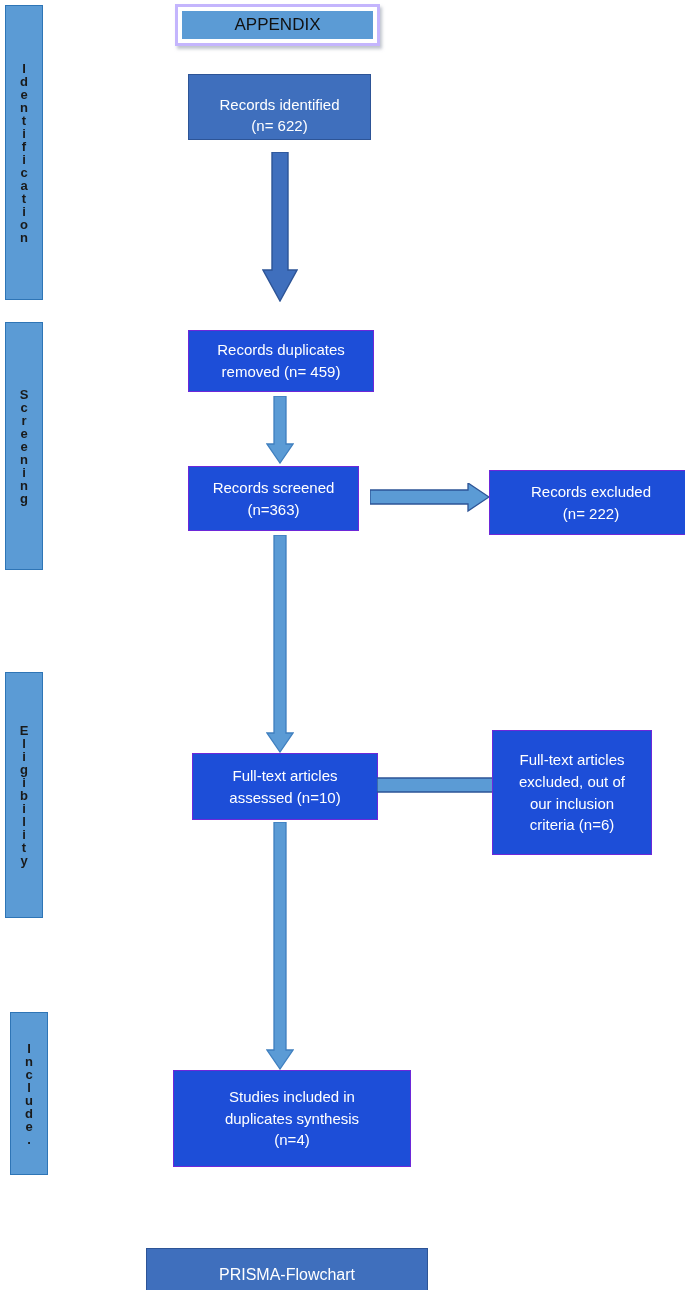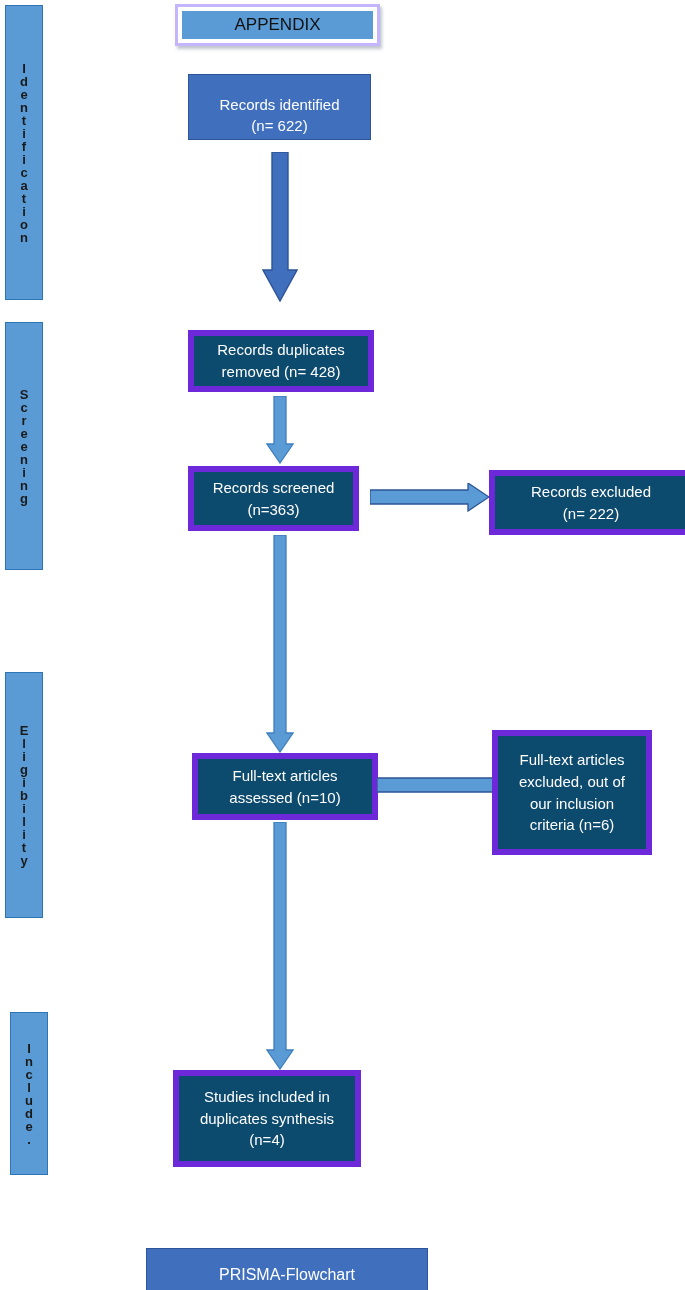--- a/index.html
+++ b/index.html
@@ -48,22 +48,22 @@
     align-items: center;
     justify-content: center;
     text-align: center;
     color: #ffffff;
     font-family: "Liberation Sans", sans-serif;
     font-size: 15px;
     line-height: 1.45;
     padding: 2px 6px;
   }
   .box.light {
-    background: #0c4a6e;
-    border: 6px solid #6d28d9;
+    background: #1d4ed8;
+    border: 1px solid #6d28d9;
   }
   .box.dark {
     background: #3f6fbd;
     border: 1px solid #2d5496;
   }
 
   
   #appendix-wrap {
     position: absolute;
     background: #ffffff;
@@ -162,21 +162,21 @@
 
   <div class="arrow" style="left:262px; top:152px; width:36px; height:150px;">
     <svg width="36" height="150" viewBox="0 0 36 150">
       <polygon points="10,0 26,0 26,118 35,118 18,149 1,118 10,118" fill="#3f6fbd" stroke="#2d5496" stroke-width="1.4"></polygon>
     </svg>
   </div>
 
   <div class="box light" style="left:188px; top:330px; width:186px; height:62px;">
     <div>
       <div>Records duplicates</div>
-      <div>removed (n= 428)</div>
+      <div>removed (n= 459)</div>
     </div>
   </div>
 
   <div class="arrow" style="left:266px; top:396px; width:28px; height:68px;">
     <svg width="28" height="68" viewBox="0 0 28 68">
       <polygon points="8,0 20,0 20,48 27,48 14,67 1,48 8,48" fill="#5b9bd5" stroke="#3f7fbf" stroke-width="1.3"></polygon>
     </svg>
   </div>
 
   <div class="box light" style="left:188px; top:466px; width:171px; height:65px;">
@@ -226,21 +226,21 @@
       <div>criteria (n=6)</div>
     </div>
   </div>
 
   <div class="arrow" style="left:266px; top:822px; width:28px; height:248px;">
     <svg width="28" height="248" viewBox="0 0 28 248">
       <polygon points="8,0 20,0 20,228 27,228 14,247 1,228 8,228" fill="#5b9bd5" stroke="#3f7fbf" stroke-width="1.3"></polygon>
     </svg>
   </div>
 
-  <div class="box light" style="left:173px; top:1070px; width:188px; height:97px;">
+  <div class="box light" style="left:173px; top:1070px; width:238px; height:97px;">
     <div>
       <div>Studies included in</div>
       <div>duplicates synthesis</div>
       <div>(n=4)</div>
     </div>
   </div>
 
   <div class="box dark" style="left:146px; top:1248px; width:282px; height:54px; font-size:16px;">
     <span>PRISMA-Flowchart</span>
   </div>

